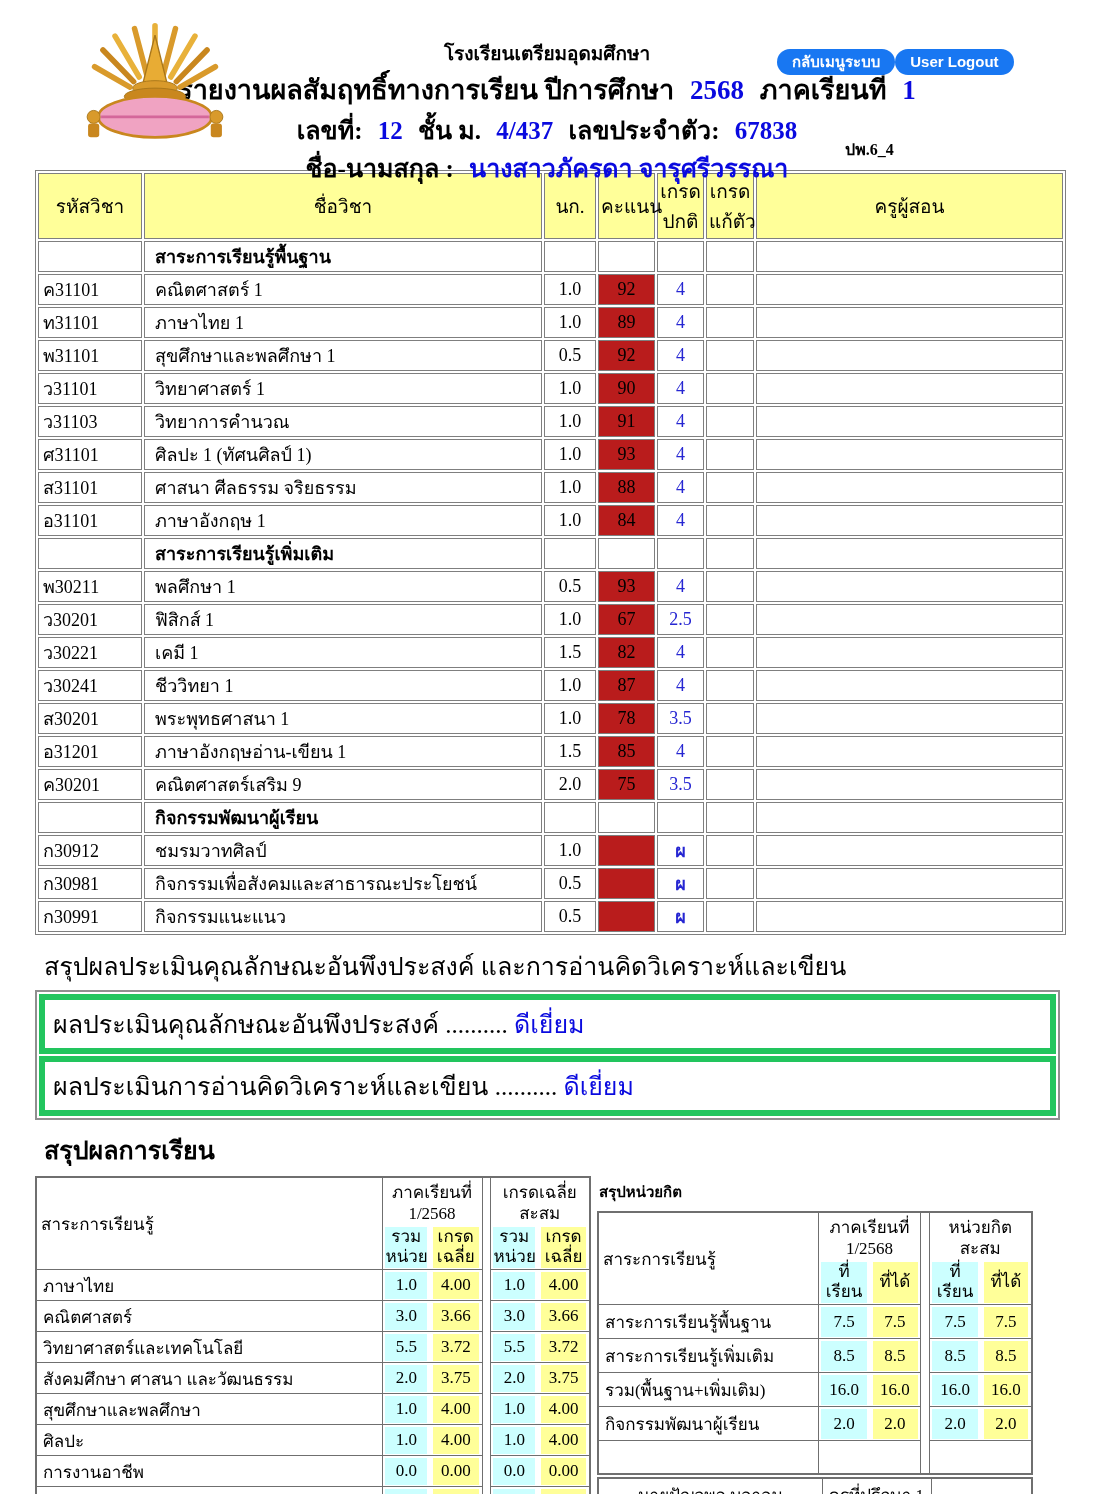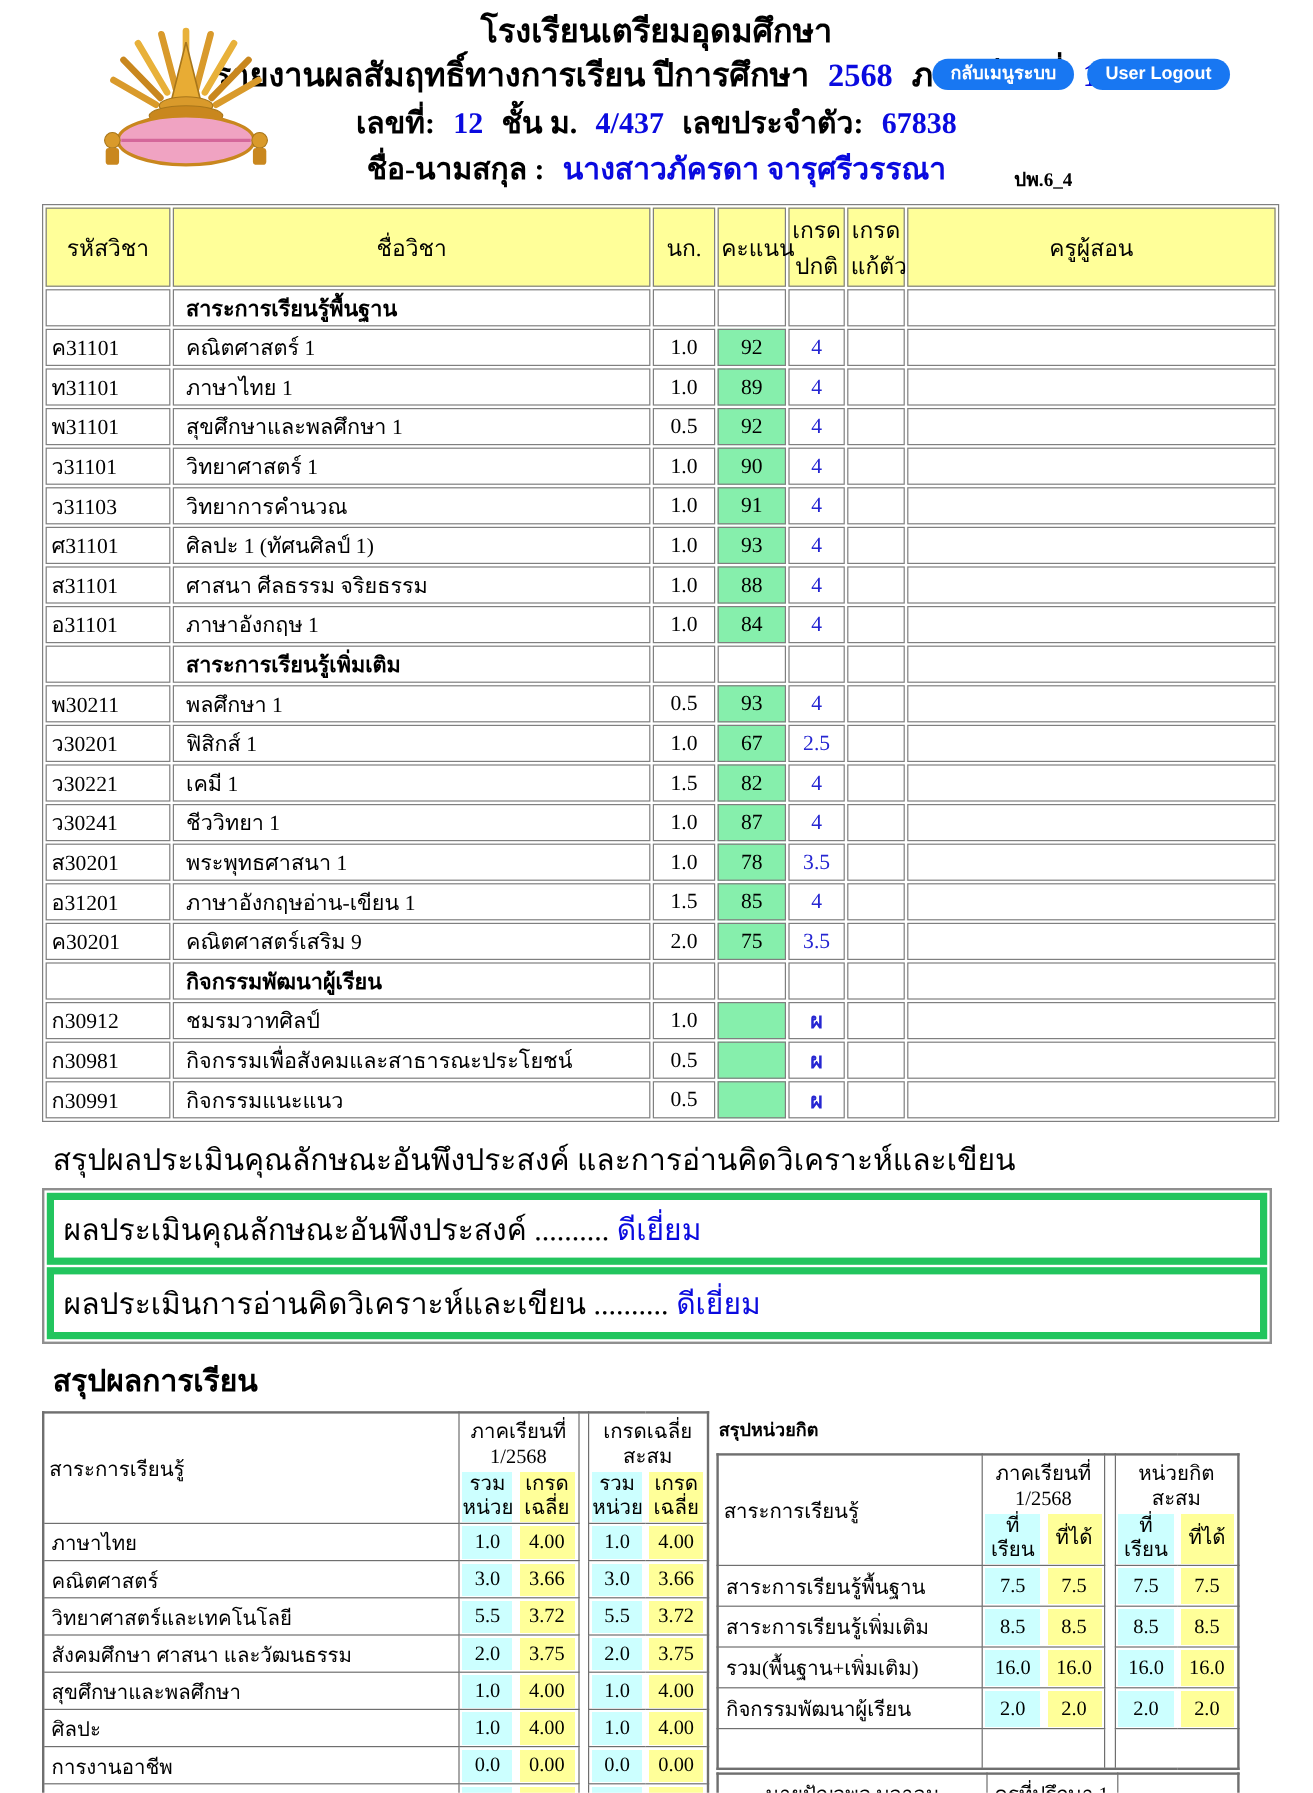--- a/index.html
+++ b/index.html
@@ -8,41 +8,41 @@
     font-family:"Liberation Serif","DejaVu Serif",serif;
     position:relative;overflow:hidden;
   }
   .blue{color:#0A0ADF;}
   .seg{margin-right:9px;}
   .seg:last-child{margin-right:0;}
 
   
   .header{position:relative;padding-top:10px;height:158px;}
   .logo{position:absolute;left:76px;top:20px;}
-  .h-line1{text-align:center;font-size:27px;font-weight:bold;line-height:33px;}
+  .h-line1{text-align:center;font-size:19px;font-weight:bold;line-height:33px;margin-top:27px;}
   .h-line2{text-align:center;font-size:27px;font-weight:bold;line-height:41px;}
   .h-line3{text-align:center;font-size:25px;font-weight:bold;line-height:40px;}
   .h-line4{text-align:center;font-size:25px;font-weight:bold;line-height:36px;}
-  .top-buttons{position:absolute;left:777px;top:49px;display:flex;gap:11px;}
+  .top-buttons{position:absolute;left:777px;top:49px;display:flex;}
   .pill{background:#1877F2;color:#fff;font-family:"Liberation Sans","DejaVu Sans",sans-serif;
     font-weight:bold;font-size:15px;border:none;border-radius:14px;padding:4px 15px;
     cursor:pointer;white-space:nowrap;line-height:18px;}
   .form-code{position:absolute;left:845px;top:109px;font-size:16px;font-weight:bold;margin-top:28px;}
 
   
   .grades{margin:2px 0 0 35px;border-collapse:separate;border-spacing:2px;
     border:1px solid #7F7F7F;width:1025px;table-layout:fixed;background:#fff;}
   .grades th{background:#FFFF99;font-weight:normal;font-size:19px;border:1px solid #7F7F7F;
     white-space:pre-line;padding:2px;height:56px;vertical-align:middle;}
   .grades td{border:1px solid #7F7F7F;height:27px;font-size:18px;padding:0 4px;vertical-align:middle;}
   .c-code{text-align:left;}
   .c-name{padding-left:10px !important;}
   .c-credit,.c-score,.c-grade,.c-retake{text-align:center;}
   .c-grade{color:#2626D2;}
-  .cyan{background:#86efac;}
+  .cyan{background:#b91c1c;}
   .section-row td{font-weight:bold;}
   .pass{font-weight:bold;}
 
   
   .eval-head{margin:11px 0 4px 44px;font-size:25px;font-weight:normal;}
   .eval-box{margin-left:35px;width:1021px;border:2px solid #8F8F8F;}
   .eval-row{border:6px solid #22c55e;margin:2px;font-size:25px;padding:4px 8px;}
   .eval-row .val{color:#0A0ADF;}
   .res-head{margin:10px 0 6px 44px;font-size:25px;font-weight:bold;}
 

